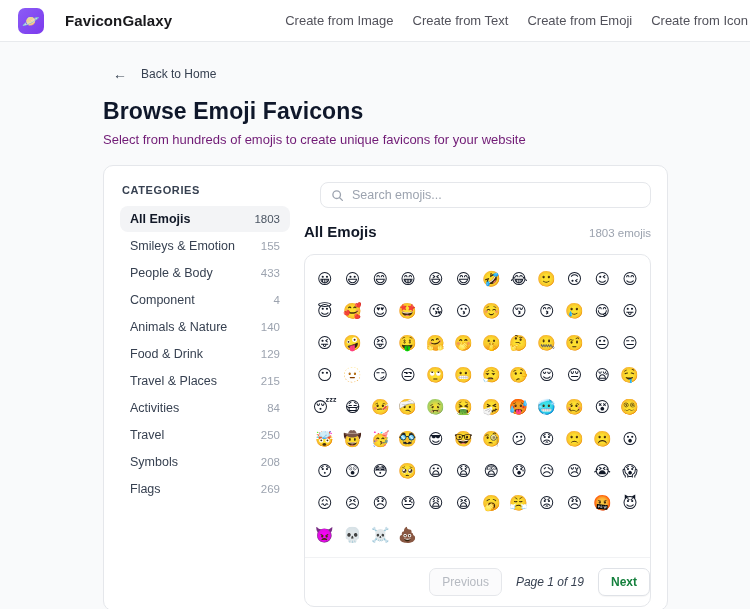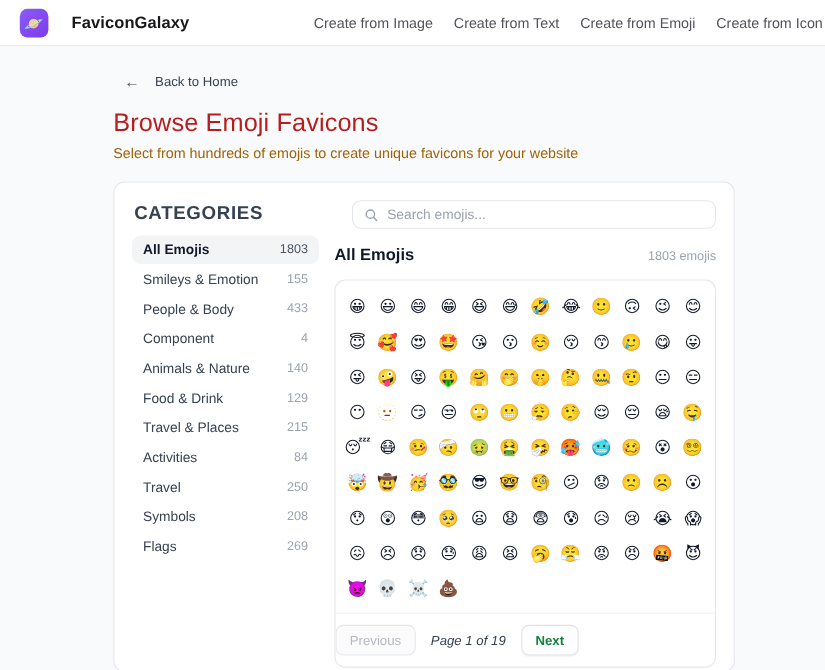--- a/index.html
+++ b/index.html
@@ -59,47 +59,47 @@
     font-weight: 500;
     color: #374151;
     cursor: pointer;
     width: fit-content;
     padding-left: 10px;
   }
   .back-arrow { font-size: 14px; color: #374151; }
   .page-title {
     margin-top: 16px;
     font-size: 23px;
-    font-weight: 400;
-    color: #b91c1c;
+    font-weight: 700;
+    color: #0f172a;
     letter-spacing: 0.1px;
   }
   .page-subtitle {
     margin-top: 7px;
     font-size: 13px;
-    color: #a16207;
+    color: #701a75;
   }
 
   
   .card {
     margin-top: 18px;
     width: 565px;
     height: 446px;
     background: #ffffff;
     border: 1px solid #e5e7eb;
     border-radius: 10px;
     padding: 16px;
     display: flex;
     gap: 14px;
   }
 
   
   .sidebar { width: 170px; flex: 0 0 auto; }
   .sidebar-heading {
-    font-size: 17px;
+    font-size: 11px;
     font-weight: 700;
     letter-spacing: 0.6px;
     color: #374151;
     padding: 2px 0 10px 2px;
   }
   .cat-row {
     display: flex;
     align-items: center;
     justify-content: space-between;
     padding: 6px 10px;
@@ -169,21 +169,21 @@
     cursor: pointer;
     border-radius: 6px;
     font-family: "DejaVu Sans", sans-serif;
   }
 
   .pagination {
     border-top: 1px solid #f1f2f4;
     height: 49px;
     display: flex;
     align-items: center;
-    justify-content: flex-start;
+    justify-content: flex-end;
     gap: 14px;
   }
   .pg-btn {
     font-size: 12px;
     font-family: inherit;
     padding: 6px 12px;
     border-radius: 7px;
     border: 1px solid #e5e7eb;
     background: #ffffff;
   }

